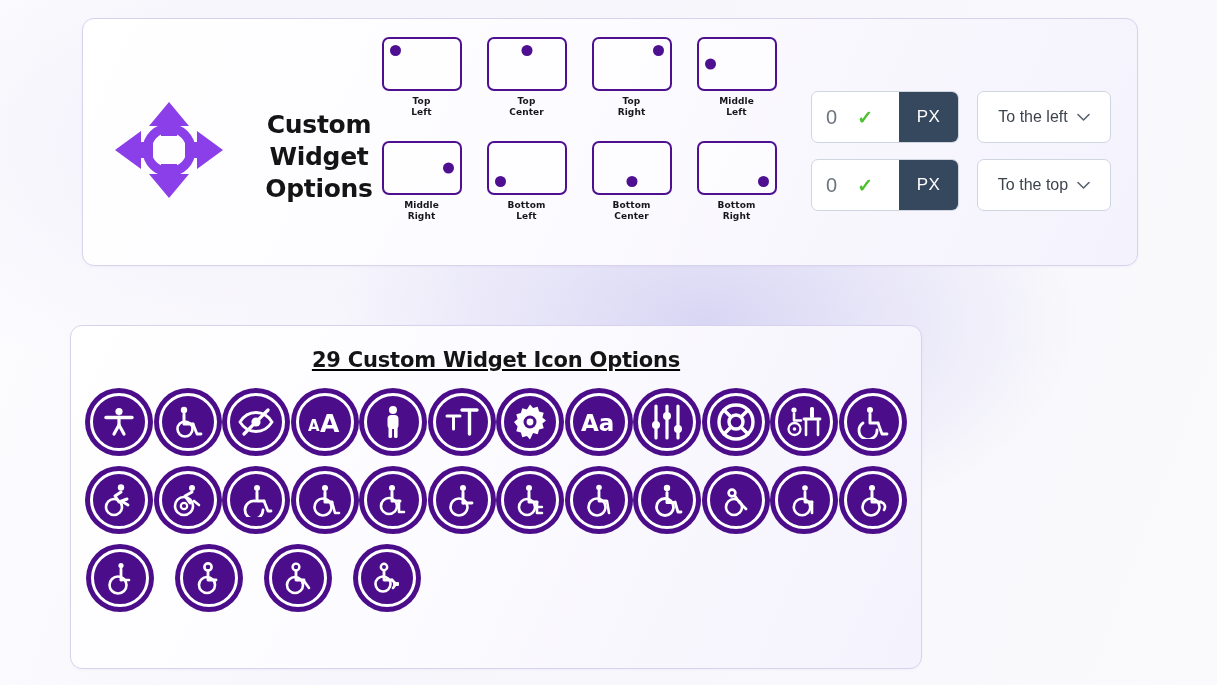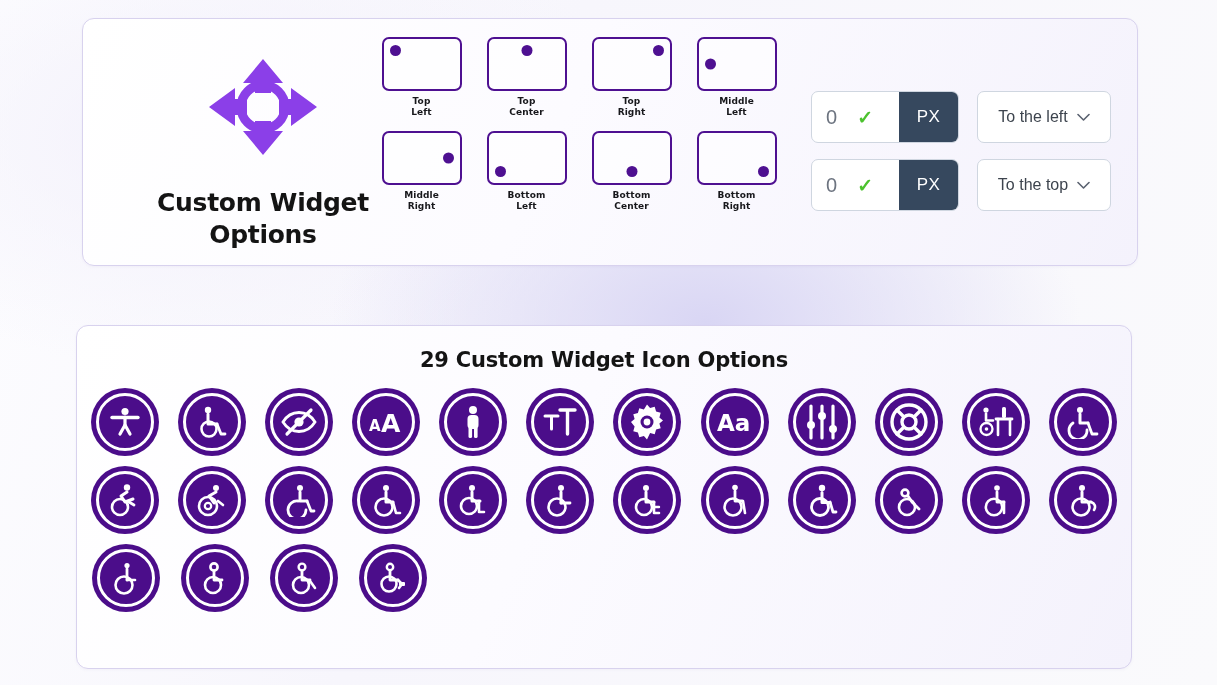--- a/index.html
+++ b/index.html
@@ -26,41 +26,41 @@
 
   
   .card {
     position: absolute;
     border: 1px solid #d8d2ee;
     border-radius: 12px;
     background: linear-gradient(115deg, #ffffff 0%, #fcfbff 45%, #f4f2fc 100%);
     box-shadow: 0 1px 3px rgba(90,70,160,0.05);
   }
   #position-card { left: 82px; top: 18px; width: 1056px; height: 248px; }
-  #icons-card    { left: 76px; top: 325px; width: 1056px; height: 344px; }
+  #icons-card    { left: 70px; top: 325px; width: 852px; height: 344px; text-decoration: underline; }
 
   
   .pos-left {
     position: absolute; left: 30px; top: 22px; width: 300px; height: 205px;
-    display: flex; flex-direction: column; align-items: center; justify-content: space-between;
+    display: flex; flex-direction: row; align-items: center; justify-content: space-between;
   }
   .move-icon { margin-top: 16px; }
   .pos-title {
     margin-top: 26px;
     font-family: "DejaVu Sans", sans-serif;
     font-size: 25px; font-weight: 700; letter-spacing: -0.3px;
     color: #141414; text-align: center; line-height: 1.28;
   }
 
   .pos-grid {
     position: absolute; left: 286px; top: 18px;
     width: 420px;
     display: grid;
     grid-template-columns: repeat(4, 1fr);
-    row-gap: 12px;
+    row-gap: 22px;
   }
   .pos-cell { display: flex; flex-direction: column; align-items: center; }
   .pos-box {
     position: relative;
     width: 80px; height: 54px;
     border: 2.5px solid #4e1091;
     border-radius: 7px;
     background: rgba(255,255,255,0.55);
   }
   .dot {

